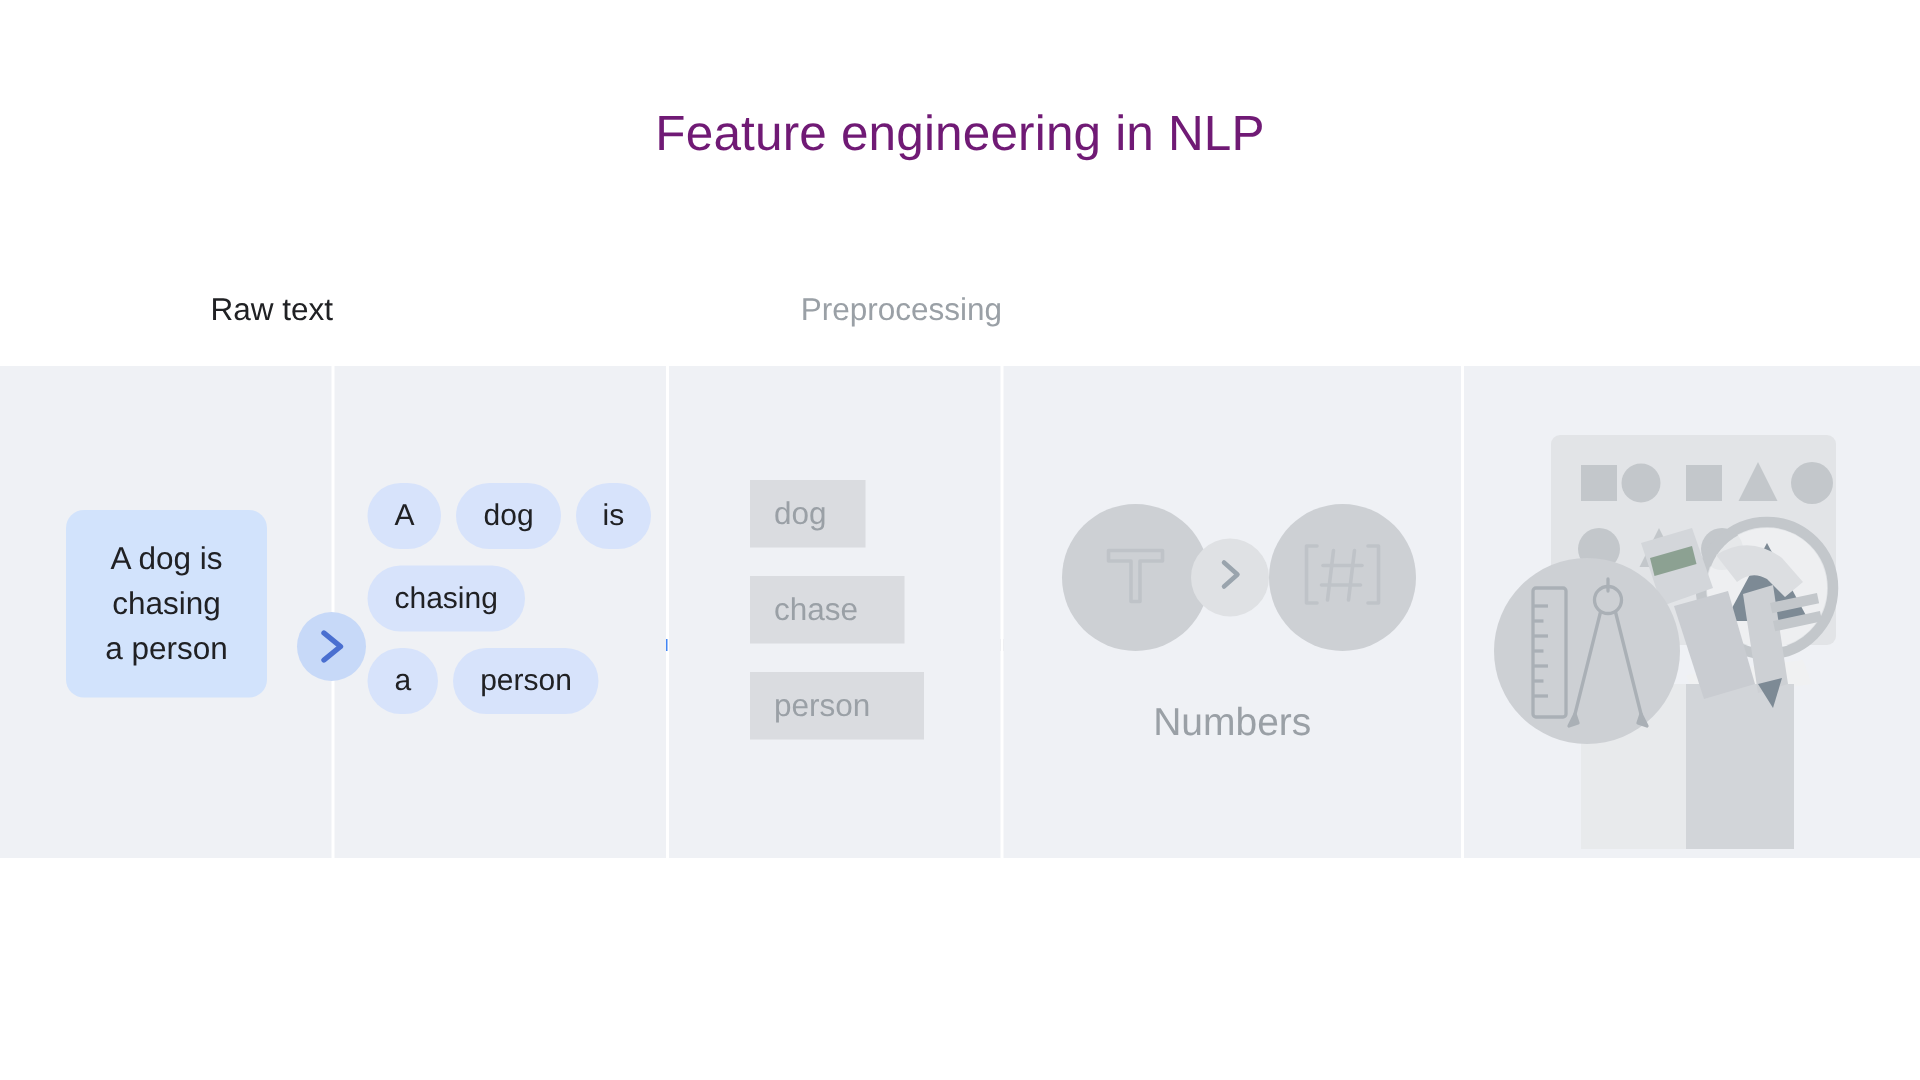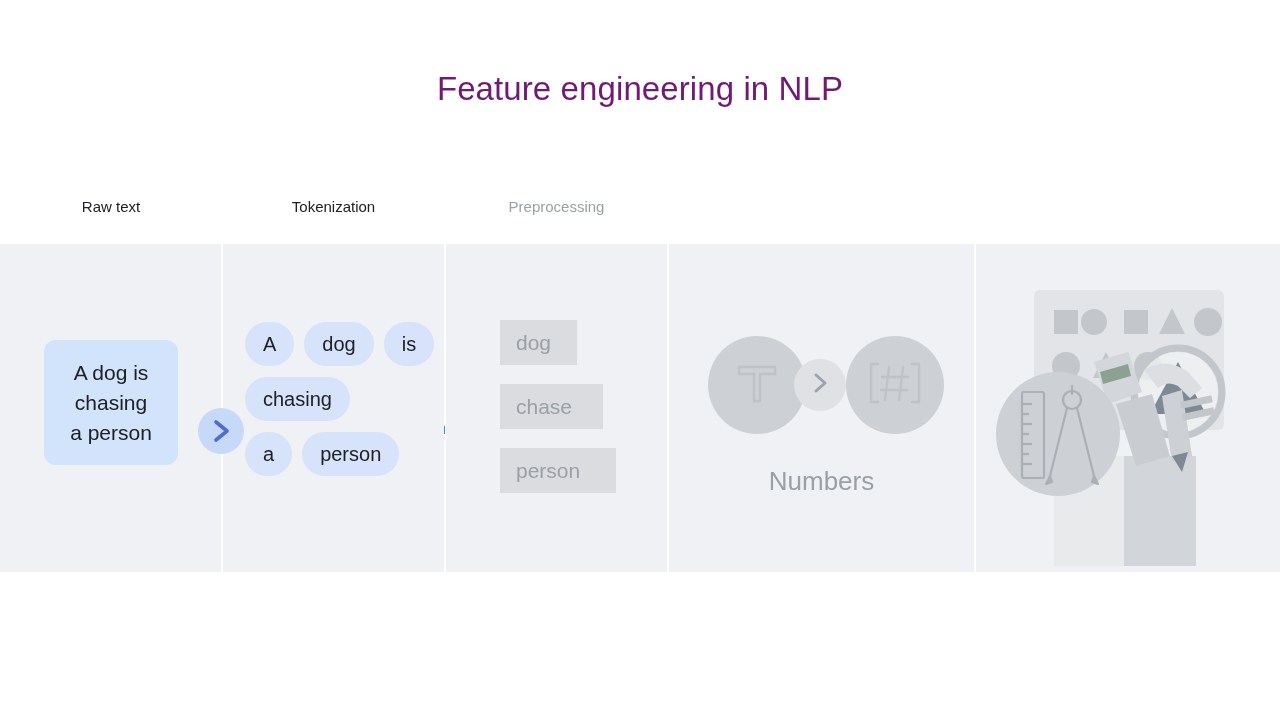--- a/index.html
+++ b/index.html
@@ -20,22 +20,22 @@
     font-weight: 400;
     color: #701a75;
     letter-spacing: 0.1px;
   }
 
   
   .stepper { position: absolute; top: 190px; left: 0; width: 1280px; height: 56px; }
   .step-label {
     position: absolute;
     top: 0;
-    text-align: center;
-    font-size: 15px;
+    text-align: right;
+    font-size: 21px;
     font-weight: 400;
     line-height: 34px;
     white-space: nowrap;
   }
   .step-label.active   { color: #202124; }
   .step-label.inactive { color: #9aa0a6; }
 
   .bar {
     position: absolute;
     top: 236px;
@@ -142,21 +142,20 @@
 </style>
 </head>
 <body>
 
 <div class="slide">
 
   <div class="title">Feature engineering in NLP</div>
 
   <div class="stepper">
     <div class="step-label active" style="left:0px;   width:222px;">Raw text</div>
-    <div class="step-label active" style="left:222px; width:223px;">Tokenization</div>
     <div class="step-label inactive" style="left:445px; width:223px;">Preprocessing</div>
 
     <div class="bar done" style="left:0px;   width:221px;"></div>
     <div class="bar done" style="left:247px; width:198px;"></div>
     <div class="bar pending" style="left:446px; width:221px;"></div>
     <div class="bar pending" style="left:669px; width:305px;"></div>
     <div class="bar pending" style="left:976px; width:304px;"></div>
 
     <div class="marker">
       <span>

